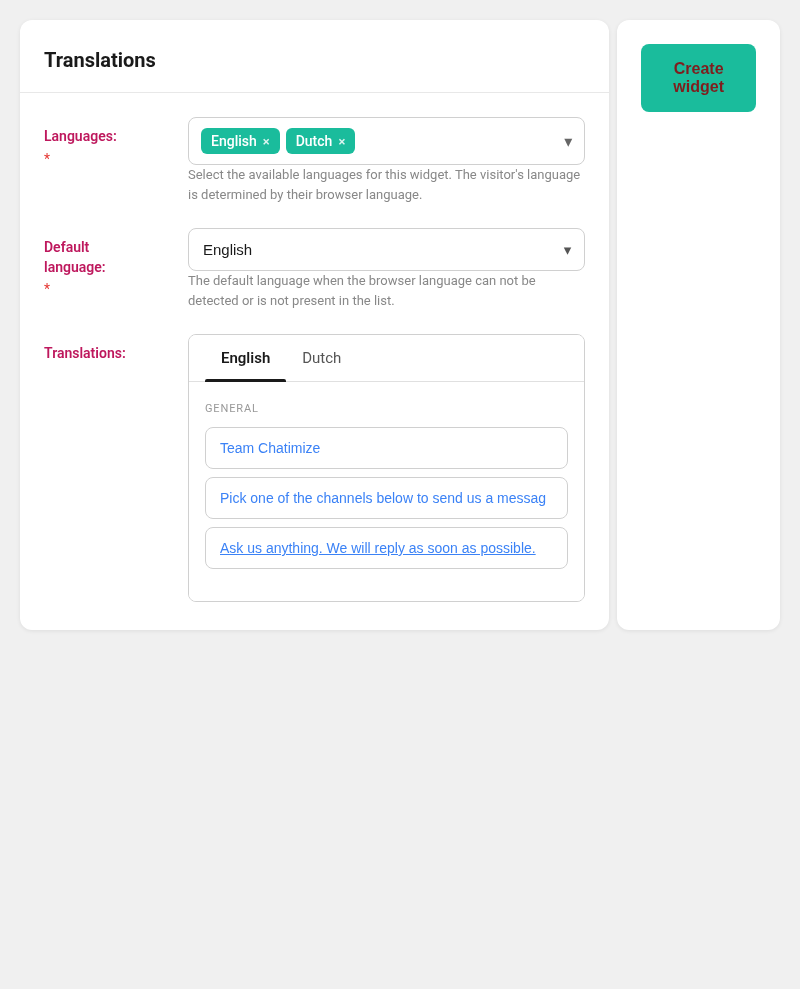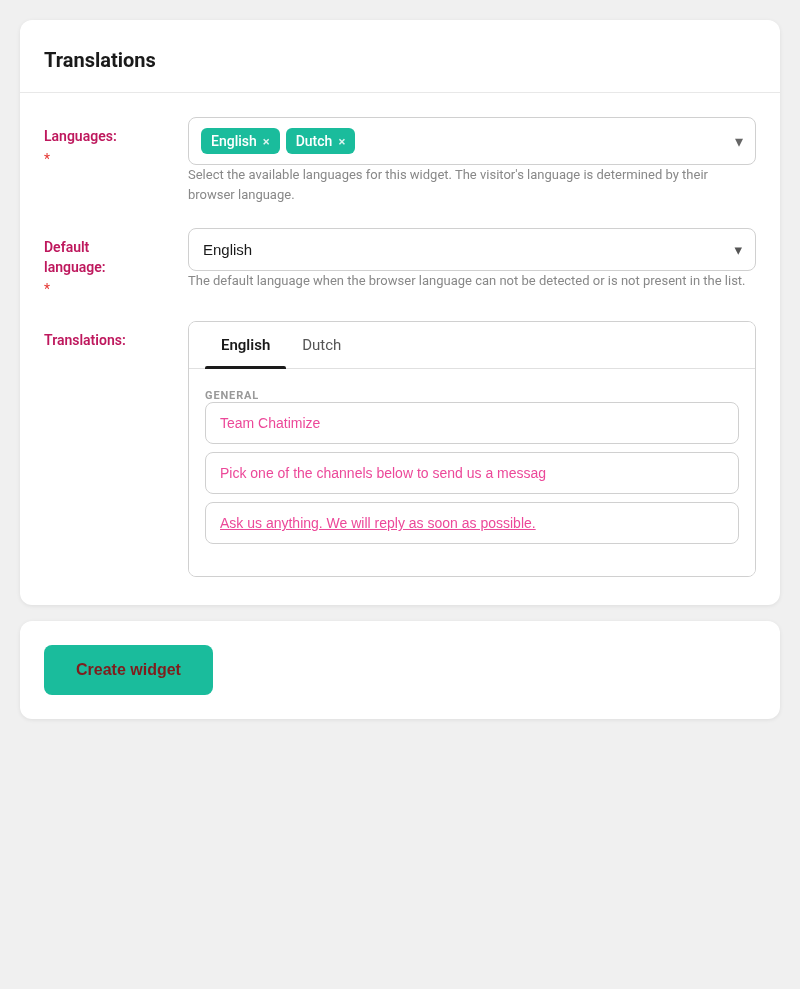--- a/index.html
+++ b/index.html
@@ -14,22 +14,21 @@
       display: flex;
       justify-content: center;
       align-items: flex-start;
       padding: 20px;
       min-height: 989px;
     }
 
     .page-wrapper {
       width: 800px;
       display: flex;
-      flex-direction: column;
-      gap: 16px;
+      gap: 8px;
       justify-content: space-between;
     }
 
     .card {
       background: #ffffff;
       border-radius: 12px;
       padding: 28px 24px;
       box-shadow: 0 1px 4px rgba(0,0,0,0.08);
     }
 
@@ -206,33 +205,34 @@
       border-radius: 2px 2px 0 0;
     }
 
     .tabs-body {
       padding: 20px 16px 16px 16px;
       background: #fff;
     }
 
     .section-label {
       font-size: 11px;
-      font-weight: 700;
+      font-weight: 400;
       color: #999;
       letter-spacing: 0.08em;
       text-transform: uppercase;
+      margin-bottom: 12px;
     }
 
     .translation-input {
       width: 100%;
       border: 1px solid #d0d0d0;
       border-radius: 8px;
       padding: 12px 14px;
       font-size: 14px;
-      color: #ec4899;
+      color: #3b82f6;
       background: #fff;
       outline: none;
       margin-bottom: 8px;
     }
 
     .translation-input:last-child {
       margin-bottom: 16px;
       text-decoration: underline;
     }
 

